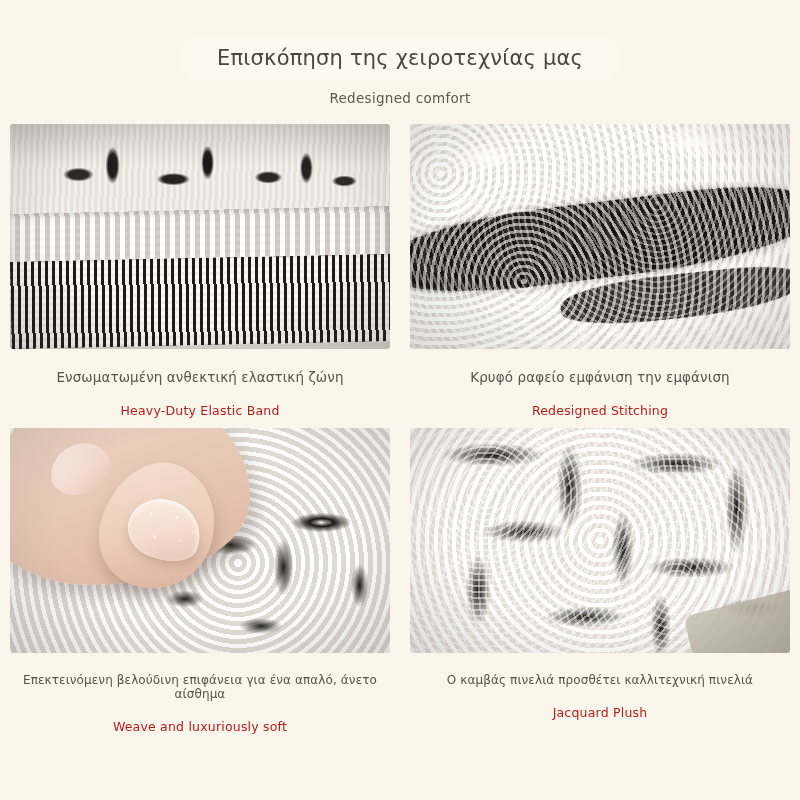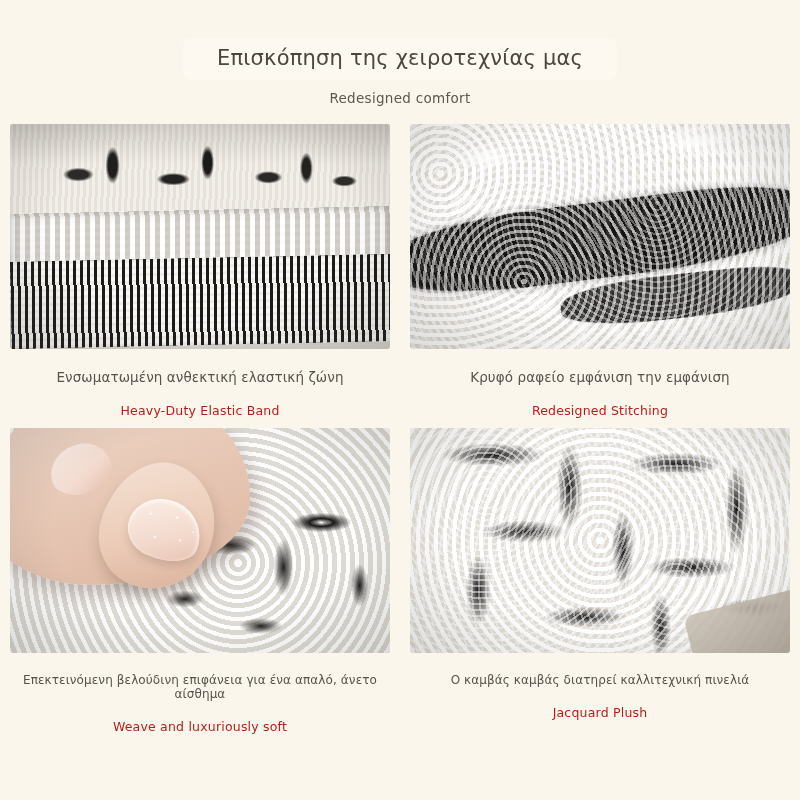--- a/index.html
+++ b/index.html
@@ -328,18 +328,18 @@
 
     <div class="card row2">
       <div class="photo">
         <div class="tex p4">
           <div class="p4-marks"></div>
           <div class="p4-fuzz"></div>
           <div class="p4-corner"></div>
         </div>
         <div class="vignette"></div>
       </div>
-      <div class="caption-gr">Ο καμβάς καμβάς διατηρεί καλλιτεχνική πινελιά</div>
+      <div class="caption-gr">Ο καμβάς πινελιά προσθέτει καλλιτεχνική πινελιά</div>
       <div class="caption-en">Jacquard Plush</div>
     </div>
 
   </div>
 </div>
 
 </body></html>

